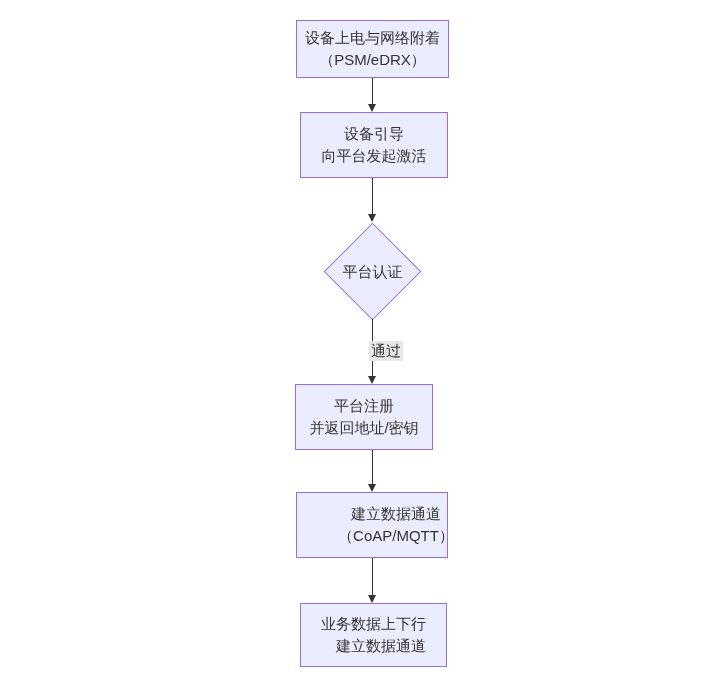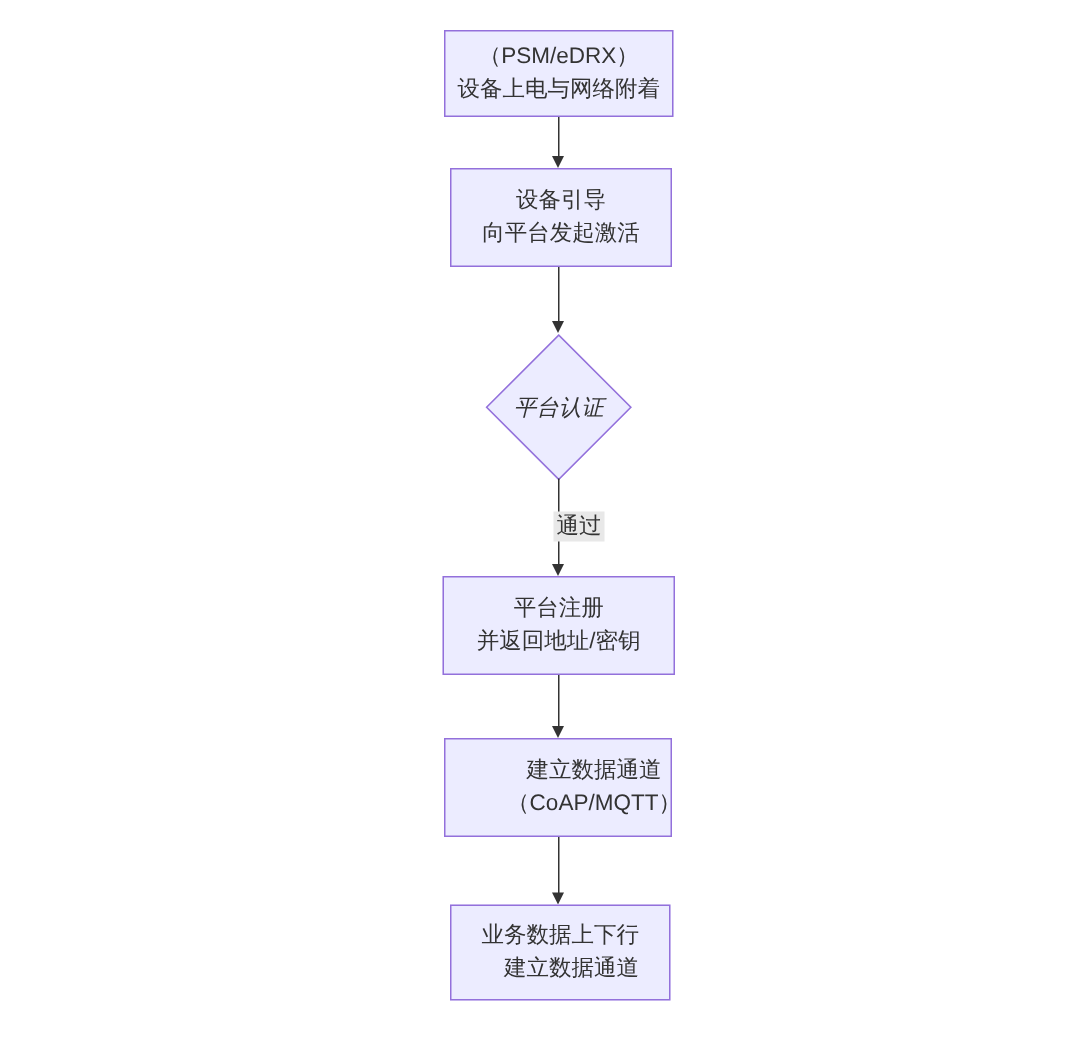--- a/index.html
+++ b/index.html
@@ -26,21 +26,20 @@
     text-align: center;
     color: #333333;
     font-size: 15px;
     line-height: 22px;
   }
   .node-label div { white-space: nowrap; }
   .diamond-wrap {
     position: absolute;
     width: 69px;
     height: 69px;
-    font-style: italic;
   }
   .diamond-shape {
     position: absolute;
     left: 0; top: 0;
     width: 69px;
     height: 69px;
     box-sizing: border-box;
     background: #ECECFF;
     border: 1px solid #9370DB;
     transform: rotate(45deg);
@@ -82,22 +81,22 @@
     margin-left: 14px;
   }
 </style>
 </head>
 <body>
 
 <div class="canvas">
 
   <div class="node" style="left:296px; top:20px; width:153px; height:58px;">
     <div class="node-label">
+      <div>设备上电与网络附着</div>
       <div>（PSM/eDRX）</div>
-      <div>设备上电与网络附着</div>
     </div>
   </div>
 
   <div class="edge-line" style="top:78px; height:27px;"></div>
   <div class="arrowhead" style="top:104px;"></div>
 
   <div class="node" style="left:300px; top:112px; width:148px; height:66px;">
     <div class="node-label">
       <div>设备引导</div>
       <div>向平台发起激活</div>
@@ -109,21 +108,21 @@
 
   <div class="diamond-wrap" style="left:338px; top:237px;">
     <div class="diamond-shape"></div>
     <div class="diamond-label">平台认证</div>
   </div>
 
   <div class="edge-line" style="top:319px; height:58px;"></div>
   <div class="edge-label" style="top:341px;">通过</div>
   <div class="arrowhead" style="top:376px;"></div>
 
-  <div class="node" style="left:295px; top:384px; width:155px; height:66px;">
+  <div class="node" style="left:295px; top:384px; width:138px; height:66px;">
     <div class="node-label">
       <div>平台注册</div>
       <div>并返回地址/密钥</div>
     </div>
   </div>
 
   <div class="edge-line" style="top:450px; height:35px;"></div>
   <div class="arrowhead" style="top:484px;"></div>
 
   <div class="node" style="left:296px; top:492px; width:152px; height:66px;padding-left:48px;">

